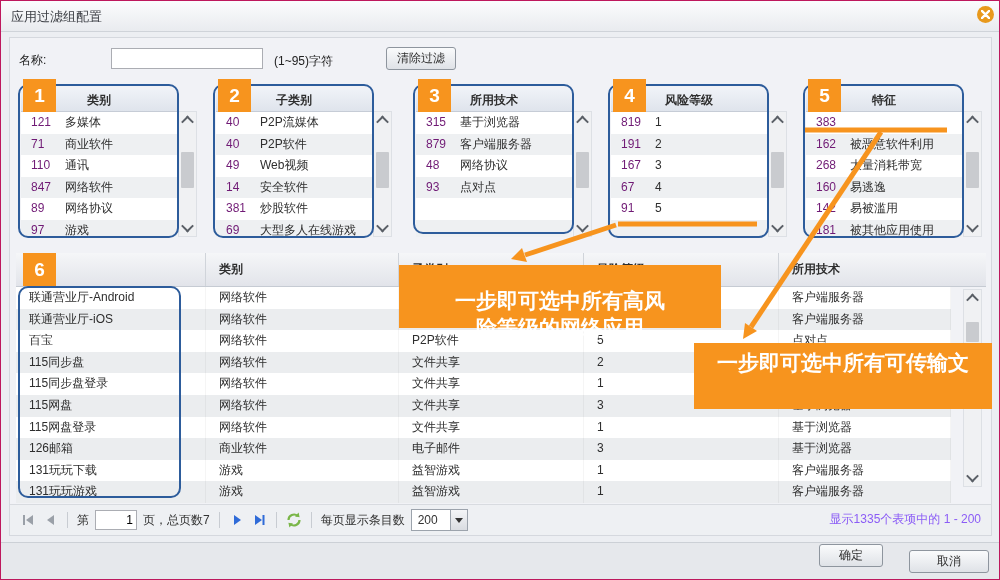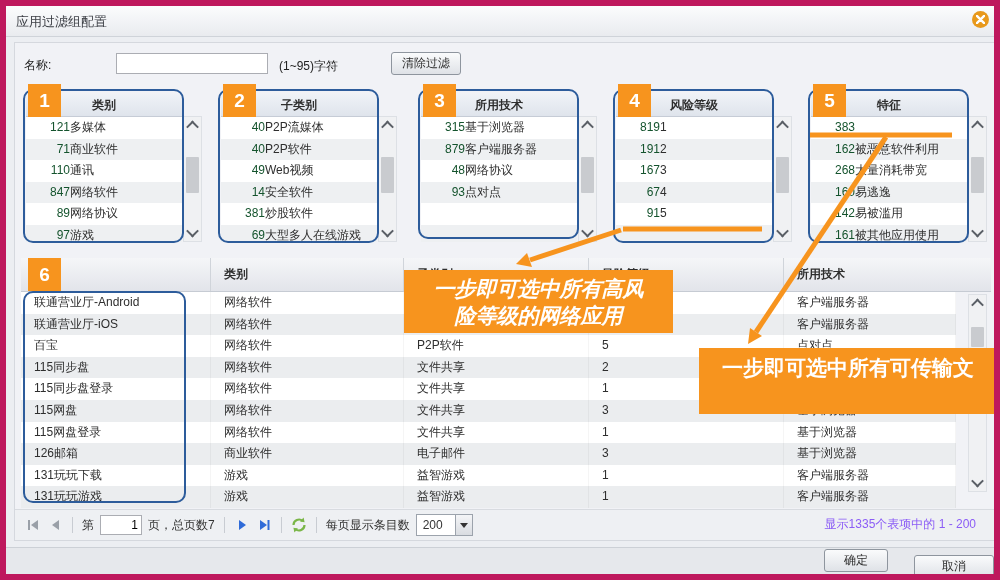--- a/index.html
+++ b/index.html
@@ -1,17 +1,17 @@
 <!DOCTYPE html>
 <html><head>
 <meta charset="utf-8">
 <style>
   html,body{margin:0;padding:0;}
   body{font-family:"Liberation Sans","DejaVu Sans",sans-serif;font-size:12px;color:#333;}
-  #screen{position:relative;width:1000px;height:580px;background:#eceef2;overflow:hidden;border:6px solid #be185d;box-sizing:border-box;}
+  #screen{position:relative;width:1000px;height:580px;background:#eceef2;overflow:hidden;border:1px solid #be185d;box-sizing:border-box;}
 
   
   .titlebar{position:absolute;left:0;top:0;width:100%;height:30px;
     background:linear-gradient(#fbfcfd,#e9ebef);border-bottom:1px solid #cfd3d9;}
   .title{position:absolute;left:10px;top:7px;font-size:13px;color:#3c3f45;}
   .close-btn{position:absolute;right:5px;top:5px;width:17px;height:17px;border-radius:50%;
     background:#e8991c;display:flex;align-items:center;justify-content:center;cursor:pointer;}
 
   
   .content-panel{position:absolute;left:8px;top:36px;width:983px;height:499px;
@@ -23,21 +23,21 @@
   .btn{background:linear-gradient(#fafbfc,#dfe2e7);border:1px solid #8e959e;border-radius:3px;
     color:#2e2e2e;font-size:12px;text-align:center;cursor:pointer;box-sizing:border-box;}
   .clear-btn{position:absolute;left:385px;top:46px;width:70px;height:23px;line-height:21px;}
 
   
   .panel{position:absolute;top:88px;width:156px;height:148px;overflow:hidden;background:#fff;}
   .phead{height:22px;line-height:22px;text-align:center;font-weight:600;color:#2e2e2e;
     background:linear-gradient(#eff2f7,#dfe4ec);border-bottom:1px solid #c6ccd6;}
   .lrow{display:grid;grid-template-columns:34px auto;height:21.5px;line-height:21.5px;padding-left:10px;}
   .lrow:nth-child(even){background:#eef0f2;}
-  .cnt{color:#14532d;text-align:right;}
+  .cnt{color:#701a75;}
   .lbl{color:#2e2e2e;white-space:nowrap;}
 
   
   .vscroll{position:absolute;width:19px;background:#f0f1f3;border:1px solid #dde0e5;box-sizing:border-box;}
   .sb-btn{position:absolute;left:0;width:17px;height:17px;display:flex;align-items:center;justify-content:center;cursor:pointer;}
   .sb-btn.up{top:0;}
   .sb-btn.down{bottom:0;}
   .chev{display:block;width:7px;height:7px;border-left:2px solid #5a5f66;border-top:2px solid #5a5f66;}
   .chev.u{transform:rotate(45deg) translate(1px,1px);}
   .chev.d{transform:rotate(225deg) translate(1px,1px);}
@@ -258,21 +258,21 @@
         <span class="cnt">160</span>
         <span class="lbl">易逃逸</span>
       </div>
 
       <div class="lrow">
         <span class="cnt">142</span>
         <span class="lbl">易被滥用</span>
       </div>
 
       <div class="lrow">
-        <span class="cnt">161</span>
+        <span class="cnt">181</span>
         <span class="lbl">被其他应用使用</span>
       </div>
     </div>
   </div>
 
   <div class="vscroll" style="left:177px;top:110px;height:126px;">
     <span class="sb-btn up">
         <i class="chev u"></i>
       </span>
     <span class="sb-thumb" style="top:40px;height:36px;"></span>
@@ -471,21 +471,21 @@
     <div class="btn cancel-btn">取消</div>
   </div>
 
   <div class="bluebox" style="left:17px;top:83px;width:161px;height:154px;"></div>
   <div class="bluebox" style="left:212px;top:83px;width:161px;height:154px;"></div>
   <div class="bluebox" style="left:412px;top:83px;width:161px;height:150px;"></div>
   <div class="bluebox" style="left:607px;top:83px;width:161px;height:154px;"></div>
   <div class="bluebox" style="left:802px;top:83px;width:161px;height:154px;"></div>
   <div class="bluebox" style="left:17px;top:285px;width:163px;height:212px;"></div>
 
-  <div class="callout" style="left:398px;top:264px;width:269px;height:63px;padding-top:5px;font-style:italic;">
+  <div class="callout" style="left:398px;top:264px;width:322px;height:63px;padding-top:22px;">
     <div>一步即可选中所有高风</div>
     <div>险等级的网络应用</div>
   </div>
   <div class="callout" style="left:693px;top:342px;width:298px;height:66px;padding-top:6px;">
     <div>一步即可选中所有可传输文</div>
   </div>
 
   <svg id="svg-anno" width="1000" height="580">
     <line x1="617" y1="223" x2="756" y2="223" stroke="#f7941e" stroke-width="5"></line>
     <line x1="615" y1="224" x2="524" y2="254" stroke="#f7941e" stroke-width="5"></line>

